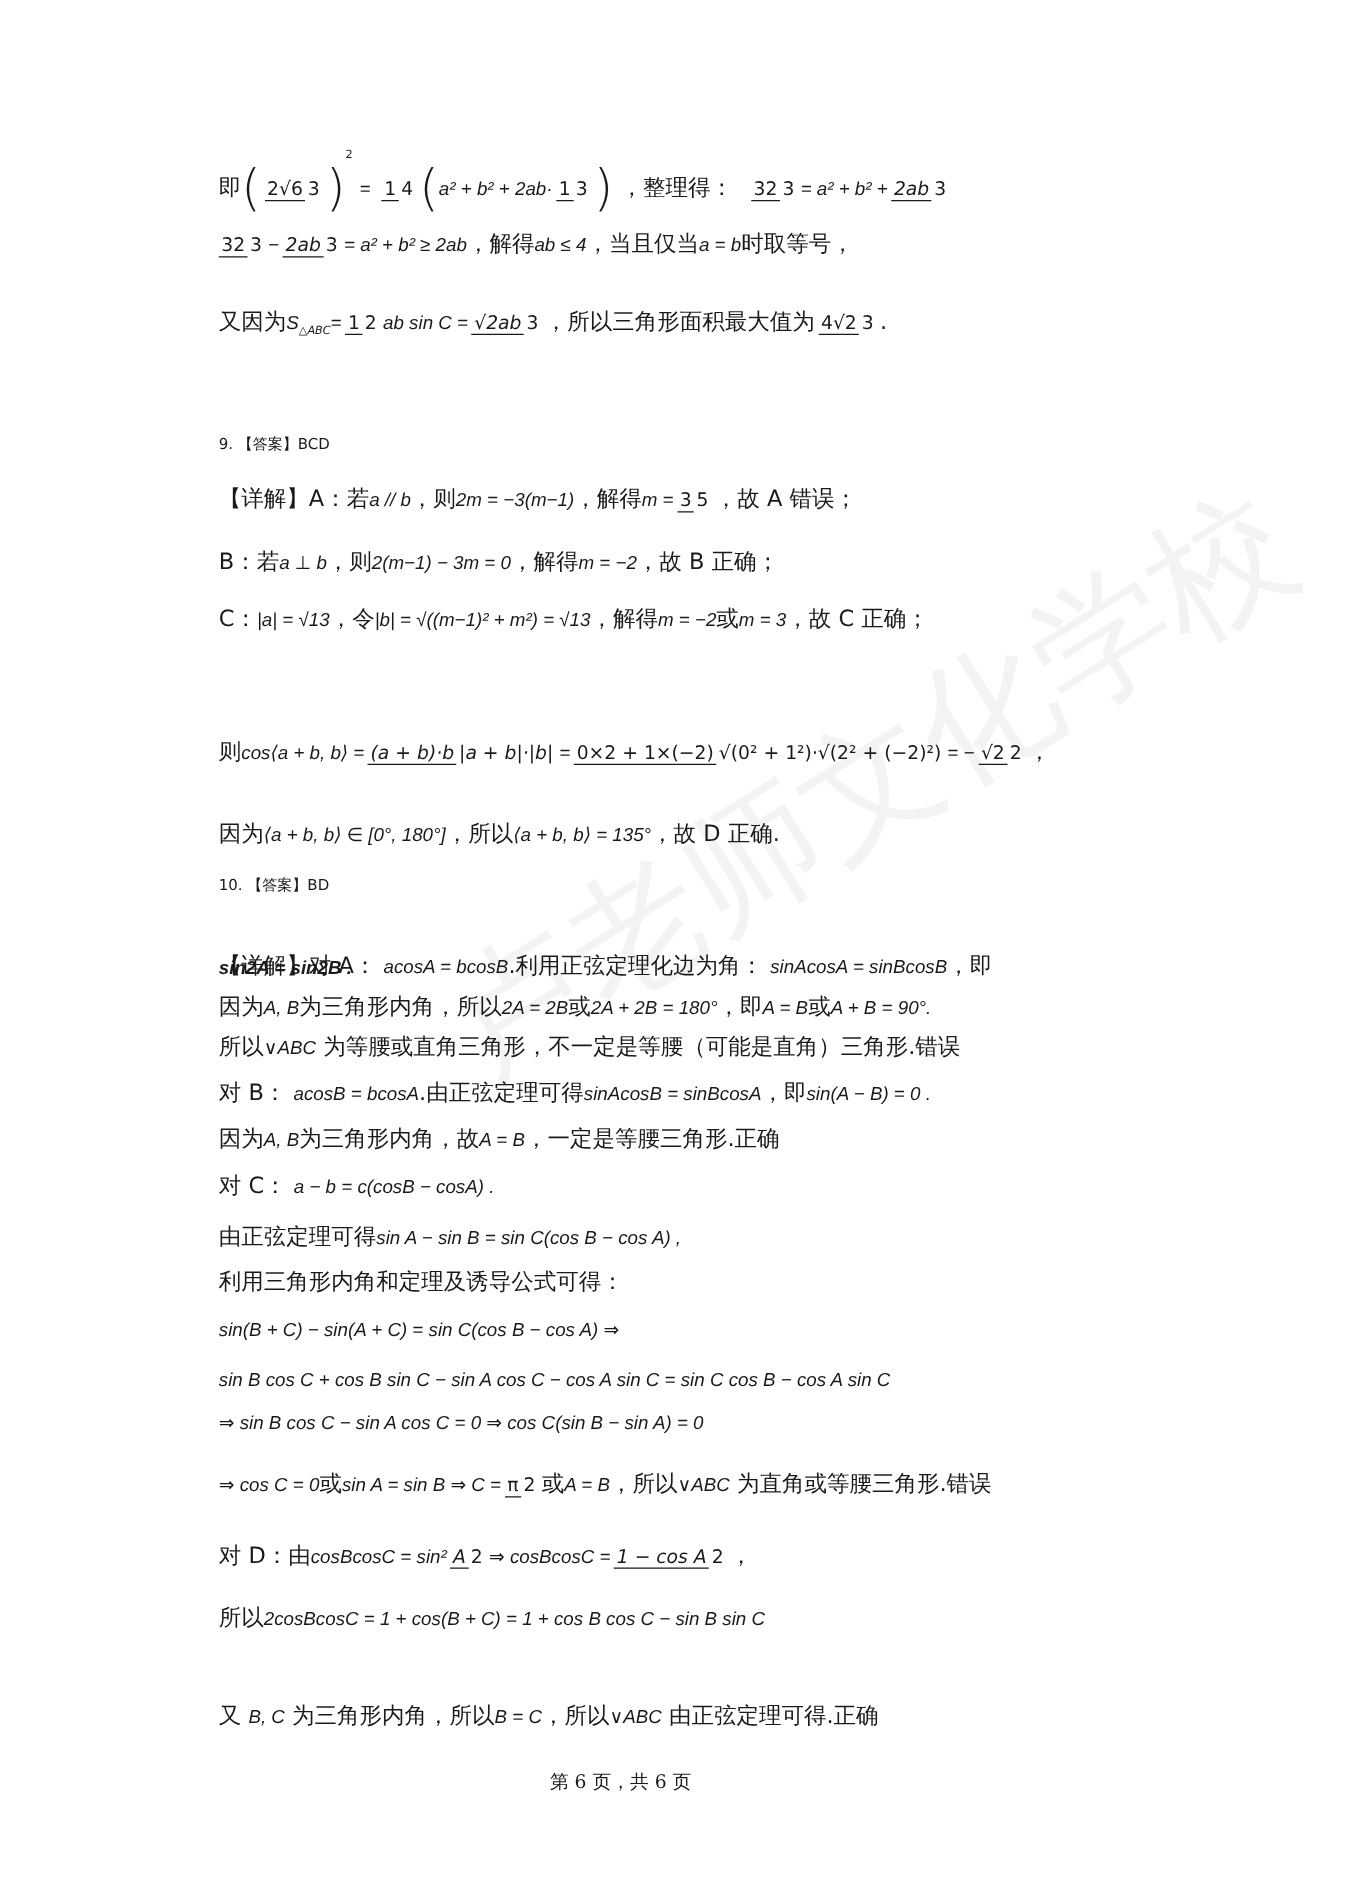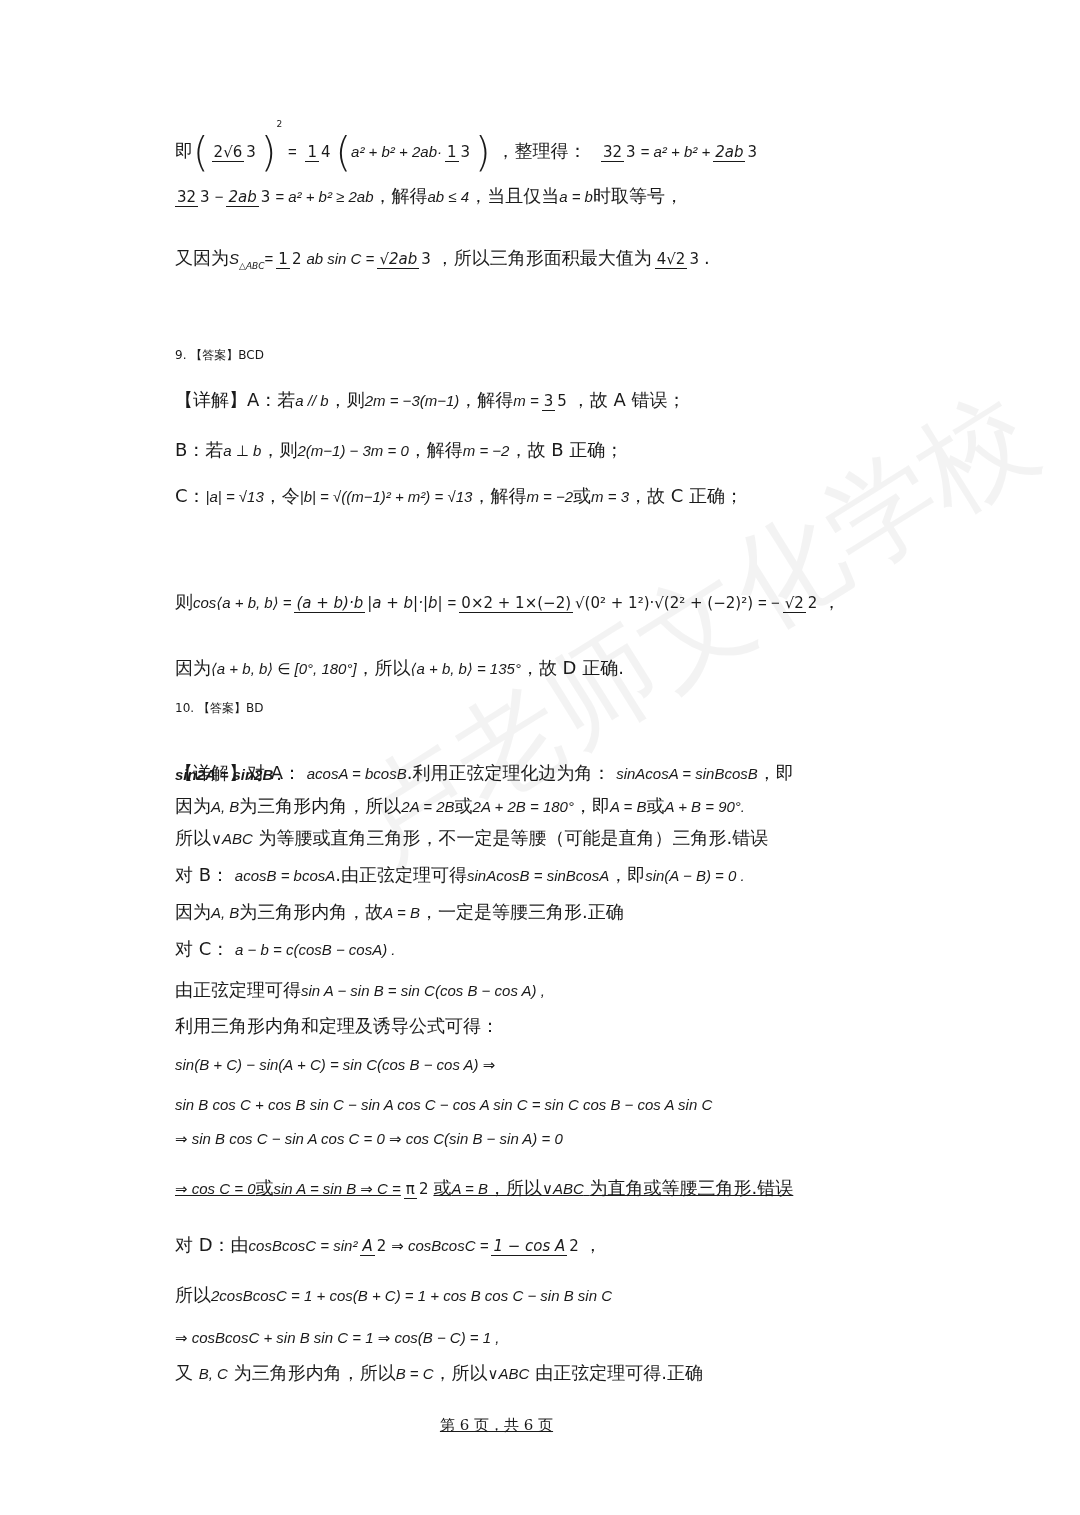--- a/index.html
+++ b/index.html
@@ -9,21 +9,21 @@
   .line { position:absolute; left:175px; white-space:nowrap; font-size:18px; line-height:24px; }
   .m { font-family:"Liberation Sans","DejaVu Sans",sans-serif; font-size:15px; }
   .i { font-style:italic; }
   .frac { display:inline-flex; flex-direction:row; align-items:center; vertical-align:middle; margin:0 3px; font-size:15px; line-height:18px; }
   .frac .num { border-bottom:1.2px solid #1a1a1a; padding:0 2px; }
   .frac .den { padding:0 2px; }
   .big { font-size:40px; font-weight:200; vertical-align:middle; line-height:40px; }
   .sup { font-size:9px; vertical-align:super; }
   .sub { font-size:9px; vertical-align:sub; }
   .heading { font-size:12px; }
-  .footer { position:absolute; top:1416px; left:0; width:993px; text-align:center; font-size:15px; font-family:"DejaVu Serif",serif;text-decoration:underline; }
+  .footer { position:absolute; top:1416px; left:0; width:993px; text-align:center; font-size:15px; font-family:"DejaVu Serif",serif; }
   .watermark { position:absolute; left:330px; top:770px; font-size:110px; color:#000; opacity:0.045;
                transform:rotate(-32deg); transform-origin:left top; white-space:nowrap;
                font-family:"DejaVu Sans",sans-serif; font-weight:300; pointer-events:none; }
 </style>
 </head>
 <body>
 
 <div class="page">
 
   <div class="watermark">卢老师文化学校</div>
@@ -140,39 +140,36 @@
   </div>
   <div class="line" style="top:1052px;">
     <span class="m i">sin(B + C) − sin(A + C) = sin C(cos B − cos A) ⇒</span>
   </div>
   <div class="line" style="top:1092px;">
     <span class="m i">sin B cos C + cos B sin C − sin A cos C − cos A sin C = sin C cos B − cos A sin C</span>
   </div>
   <div class="line" style="top:1126px;">
     <span class="m i">⇒ sin B cos C − sin A cos C = 0 ⇒ cos C(sin B − sin A) = 0</span>
   </div>
-  <div class="line" style="top:1176px;text-decoration:underline;">
+  <div class="line" style="top:1176px;">
     <span class="m i">⇒ cos C = 0</span><span>或</span><span class="m i">sin A = sin B ⇒ C =</span><span class="frac">
         <span class="num">π</span>
         <span class="den">2</span>
       </span><span>或</span><span class="m i">A = B</span><span>，所以</span><span class="m i">∨ABC</span>&nbsp;<span>为直角或等腰三角形.错误</span>
   </div>
   <div class="line" style="top:1233px;">
     <span>对 D：由</span><span class="m i">cosBcosC = sin²</span><span class="frac">
         <span class="num i">A</span>
         <span class="den">2</span>
       </span><span class="m i">⇒ cosBcosC =</span><span class="frac">
         <span class="num i">1 − cos A</span>
         <span class="den">2</span>
       </span><span>，</span>
   </div>
   <div class="line" style="top:1283px;">
     <span>所以</span><span class="m i">2cosBcosC = 1 + cos(B + C) = 1 + cos B cos C − sin B sin C</span>
   </div>
-  <div class="line" style="top:1325px;">
-    <span class="m i">⇒ cosBcosC + sin B sin C = 1 ⇒ cos(B − C) = 1 ,</span>
-  </div>
   <div class="line" style="top:1361px;">
     <span>又</span>&nbsp;<span class="m i">B, C</span>&nbsp;<span>为三角形内角，所以</span><span class="m i">B = C</span><span>，所以</span><span class="m i">∨ABC</span>&nbsp;<span>由正弦定理可得.正确</span>
   </div>
 
   <div class="footer">第 6 页，共 6 页</div>
 </div>
 
 </body></html>

